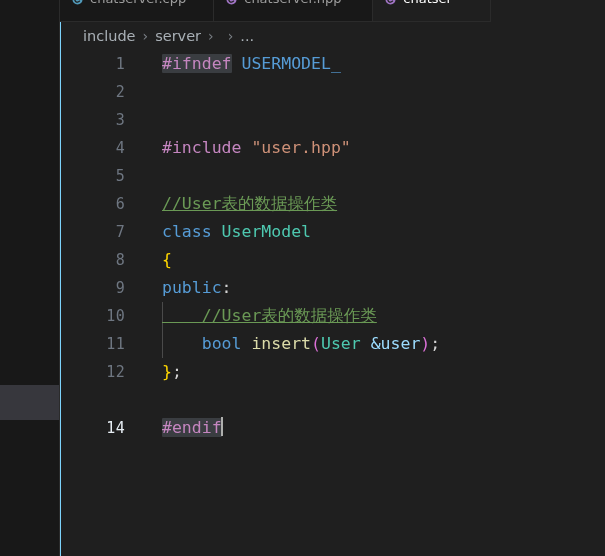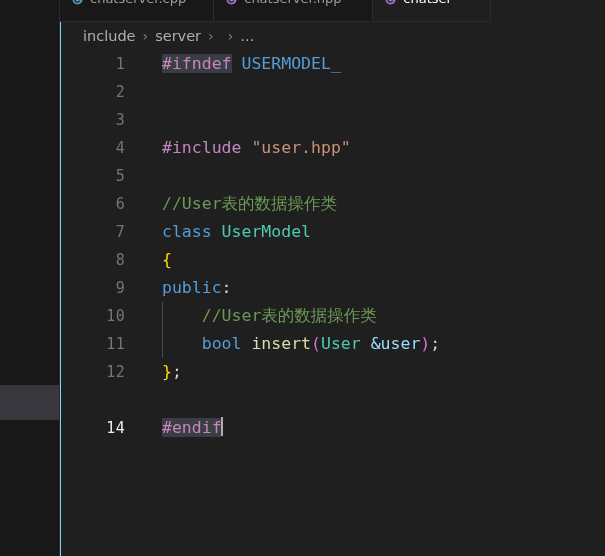--- a/index.html
+++ b/index.html
@@ -171,21 +171,21 @@
     top: 0;
     width: 1px;
     height: 28px;
     background: #4a4a4a;
   }
 
   
   .t-pre   { color: #c586c0; }
   .t-macro { color: #569cd6; }
   .t-str   { color: #ce9178; }
-  .t-cmt   { color: #6a9955; }
+  .t-cmt   { color: #6a9955; text-decoration: underline; }
   .t-kw    { color: #569cd6; text-align: right; }
   .t-type  { color: #4ec9b0; }
   .t-fn    { color: #dcdcaa; }
   .t-punct { color: #da70d6; }
   .t-var   { color: #9cdcfe; }
   .t-plain { color: #d4d4d4; }
   .t-brace { color: #ffd700; }
 
   .sel-match {
     background: #3a3d41;

